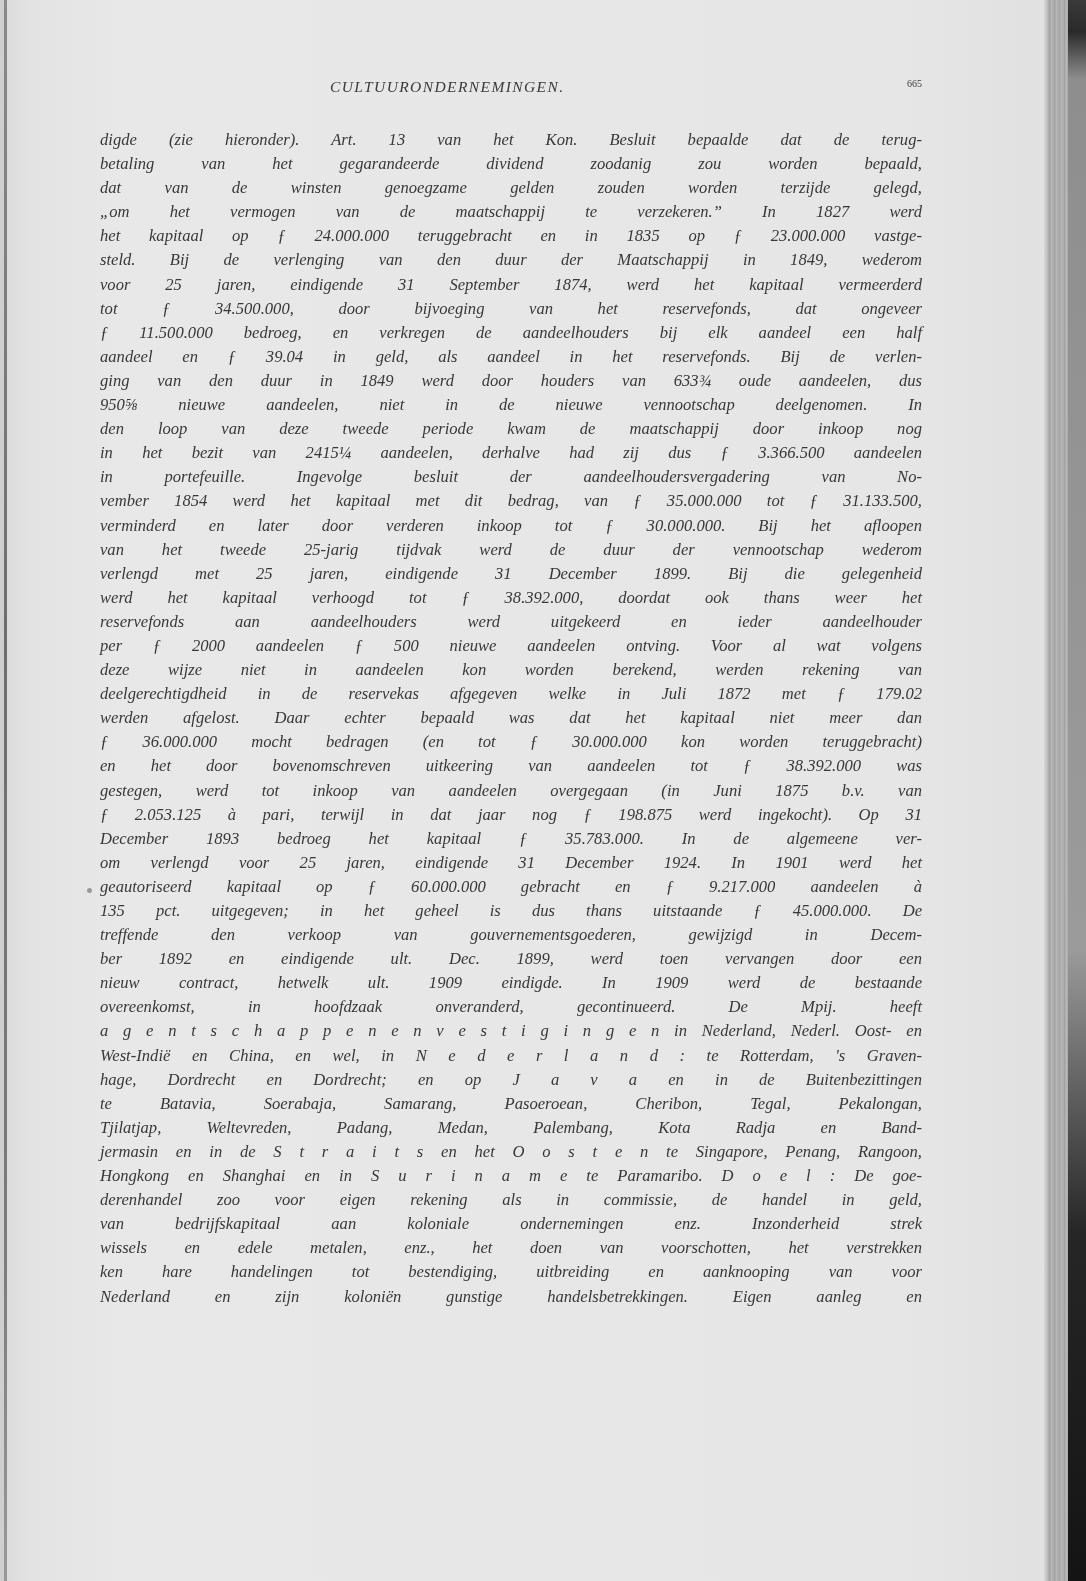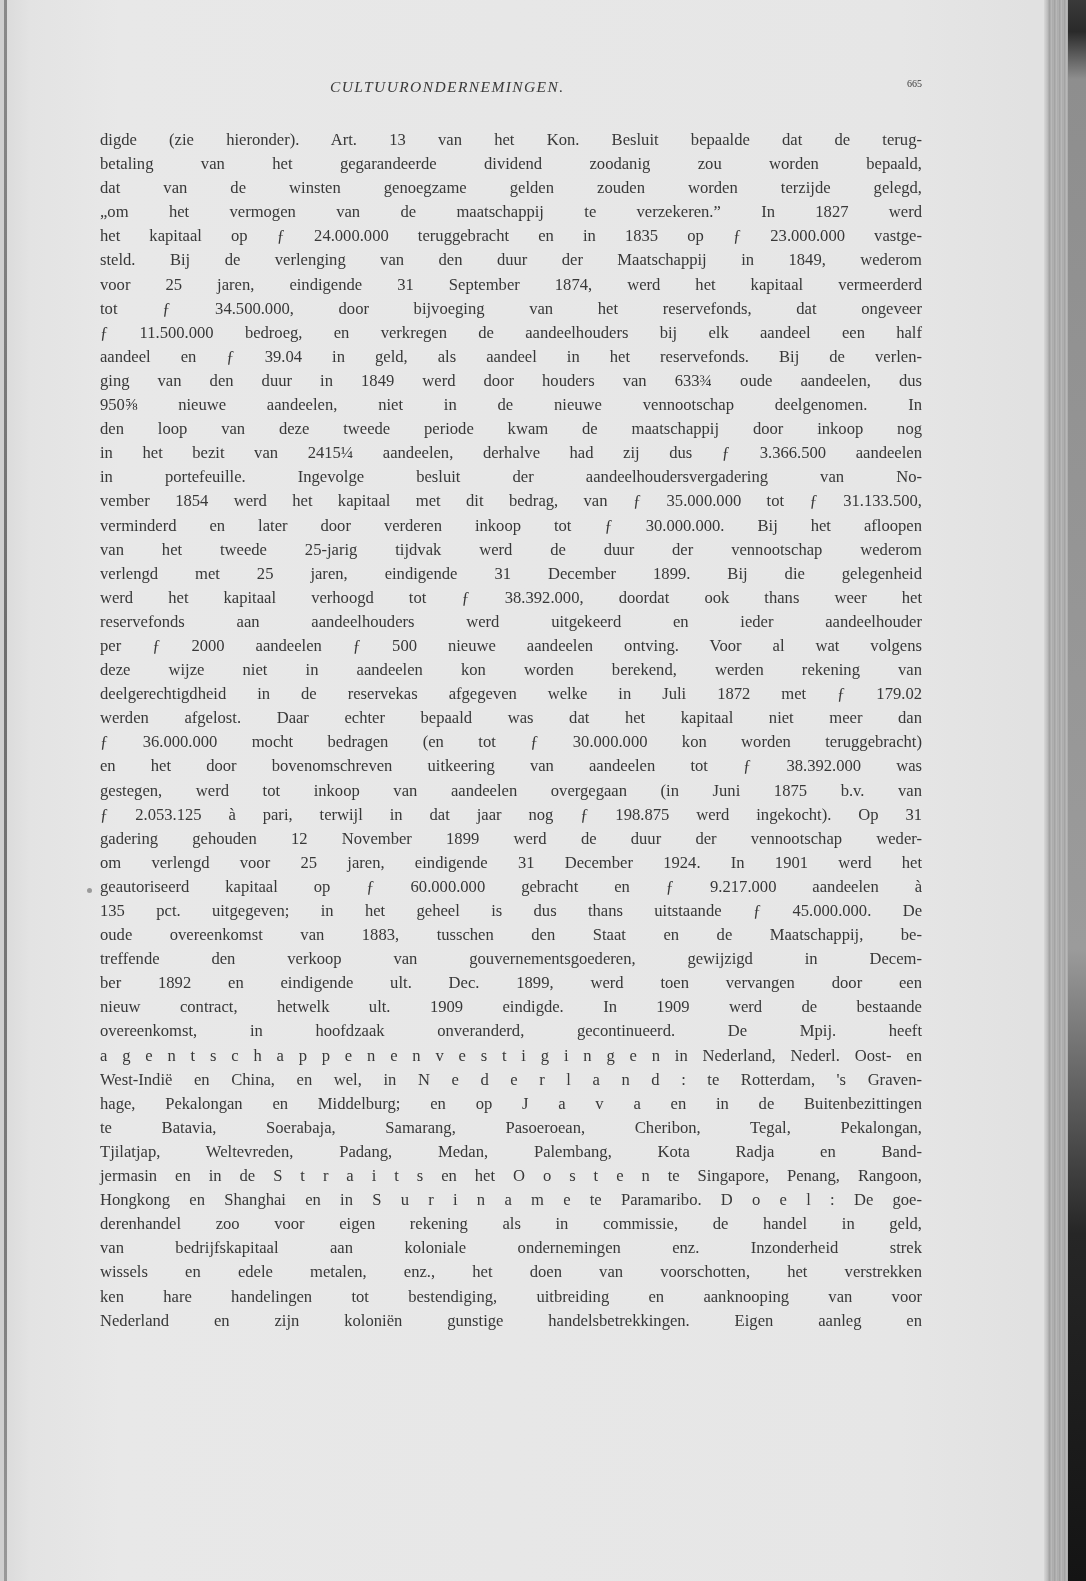--- a/index.html
+++ b/index.html
@@ -96,20 +96,21 @@
     .line {
       display: block;
       height: 24.1px;
       line-height: 24.1px;
       font-size: 16.6px;
       color: #383838;
       white-space: nowrap;
       text-align: justify;
       text-align-last: justify;
       font-family: "Liberation Serif", serif;
+      font-style: italic;
     }
     .line.last {
       text-align-last: justify;
     }
     .mark {
       position: absolute;
       left: 87px;
       top: 888px;
       width: 5px;
       height: 5px;
@@ -157,32 +158,31 @@
     <span class="line">werd het kapitaal verhoogd tot ƒ 38.392.000, doordat ook thans weer het</span>
     <span class="line">reservefonds aan aandeelhouders werd uitgekeerd en ieder aandeelhouder</span>
     <span class="line">per ƒ 2000 aandeelen ƒ 500 nieuwe aandeelen ontving.  Voor al wat volgens</span>
     <span class="line">deze wijze niet in aandeelen kon worden berekend, werden rekening van</span>
     <span class="line">deelgerechtigdheid in de reservekas afgegeven welke in Juli 1872 met ƒ 179.02</span>
     <span class="line">werden afgelost.  Daar echter bepaald was dat het kapitaal niet meer dan</span>
     <span class="line">ƒ 36.000.000 mocht bedragen (en tot ƒ 30.000.000 kon worden teruggebracht)</span>
     <span class="line">en het door bovenomschreven uitkeering van aandeelen tot ƒ 38.392.000 was</span>
     <span class="line">gestegen, werd tot inkoop van aandeelen overgegaan (in Juni 1875 b.v. van</span>
     <span class="line">ƒ 2.053.125 à pari, terwijl in dat jaar nog ƒ 198.875 werd ingekocht).  Op 31</span>
-    <span class="line">gadering gehouden 12 November 1899 werd de duur der vennootschap weder-</span>
+    <span class="line">December  1893  bedroeg het kapitaal ƒ 35.783.000.  In de algemeene ver-</span>
     <span class="line">om verlengd voor 25 jaren, eindigende 31 December 1924.  In 1901 werd het</span>
     <span class="line">geautoriseerd kapitaal op ƒ 60.000.000 gebracht en ƒ 9.217.000 aandeelen à</span>
     <span class="line">135 pct. uitgegeven; in het geheel is dus thans uitstaande ƒ 45.000.000.  De</span>
-    <span class="line">oude overeenkomst van 1883, tusschen den Staat en de Maatschappij, be-</span>
     <span class="line">treffende den verkoop van gouvernementsgoederen, gewijzigd in Decem-</span>
     <span class="line">ber 1892 en eindigende ult. Dec. 1899, werd toen vervangen door een</span>
     <span class="line">nieuw contract, hetwelk ult. 1909 eindigde.  In 1909 werd de bestaande</span>
     <span class="line">overeenkomst, in hoofdzaak onveranderd, gecontinueerd.  De Mpij. heeft</span>
     <span class="line">a g e n t s c h a p p e n   e n   v e s t i g i n g e n   in Nederland, Nederl. Oost- en</span>
     <span class="line">West-Indië en China, en wel, in  N e d e r l a n d :  te Rotterdam, 's Graven-</span>
-    <span class="line">hage, Pekalongan en Middelburg; en op  J a v a  en in de Buitenbezittingen</span>
+    <span class="line">hage, Dordrecht en Dordrecht; en op  J a v a  en in de Buitenbezittingen</span>
     <span class="line">te Batavia, Soerabaja, Samarang, Pasoeroean, Cheribon, Tegal, Pekalongan,</span>
     <span class="line">Tjilatjap, Weltevreden, Padang, Medan, Palembang, Kota Radja en Band-</span>
     <span class="line">jermasin en in de  S t r a i t s  en het  O o s t e n  te Singapore, Penang, Rangoon,</span>
     <span class="line">Hongkong en Shanghai en in  S u r i n a m e  te Paramaribo.  D o e l :  De goe-</span>
     <span class="line">derenhandel zoo voor eigen rekening als in commissie, de handel in geld,</span>
     <span class="line">van bedrijfskapitaal aan koloniale ondernemingen enz.  Inzonderheid strek</span>
     <span class="line">wissels en edele metalen, enz., het doen van voorschotten, het verstrekken</span>
     <span class="line">ken hare handelingen tot bestendiging, uitbreiding en aanknooping van voor</span>
     <span class="line">Nederland en zijn koloniën gunstige handelsbetrekkingen. Eigen aanleg en</span>
     <span class="line last"></span>

